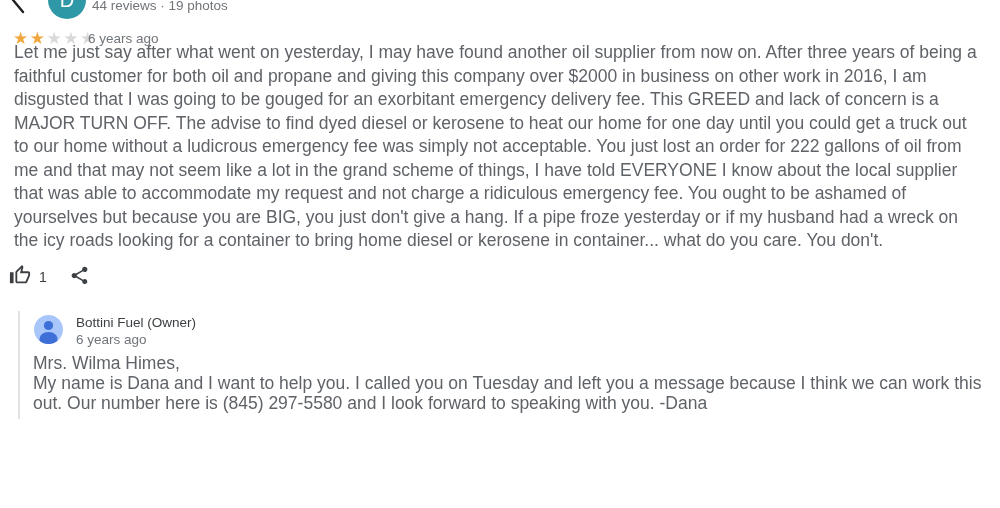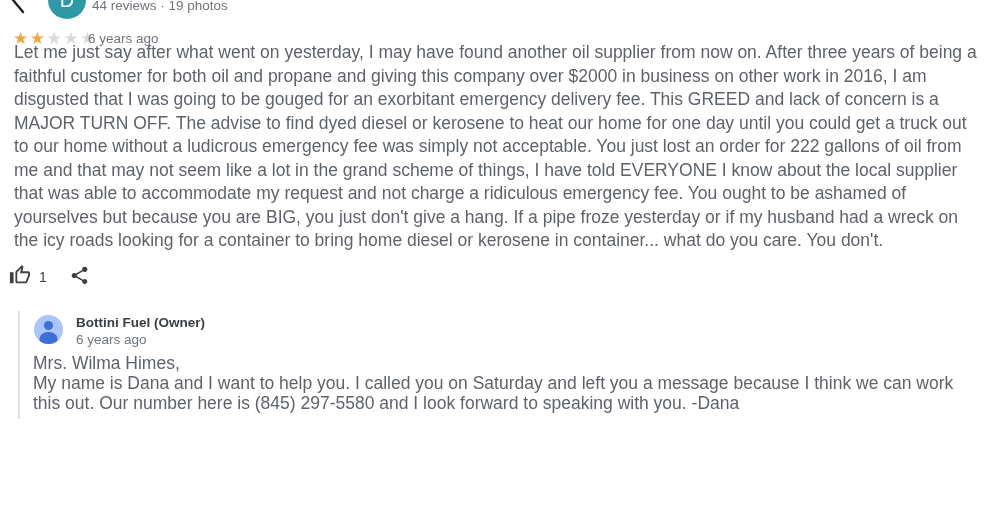--- a/index.html
+++ b/index.html
@@ -34,21 +34,21 @@
   .like-btn{left:9px; top:264px;}
   .share-btn{left:69px; top:265px;}
   .like-count{font-size:14px; color:var(--icon);}
   .action-icon{display:block;}
   
   .response-rule{position:absolute; left:18px; top:311px; width:2px; height:108px; background:#e1e1e1;}
   .owner-avatar{
     position:absolute; left:34px; top:315px; width:29px; height:29px; border-radius:50%;
     background:var(--owner-avatar-bg); overflow:hidden;
   }
-  .owner-name{position:absolute; left:76px; top:315px; font-size:13.5px; font-weight:bold; color:var(--name-text);}
+  .owner-name{position:absolute; left:76px; top:315px; font-size:13.5px; font-weight:normal; color:var(--name-text);}
   .owner-age{position:absolute; left:76px; top:332px; font-size:13.5px; color:var(--secondary-text);}
   .response-text{
     position:absolute; left:33px; top:353px; width:950px;
     font-size:17.5px; line-height:20px; color:var(--body-text); white-space:pre-line;
   }
 </style>
 </head>
 <body>
 
 <div class="page">
@@ -98,15 +98,15 @@
       <svg width="29" height="29" viewBox="0 0 29 29">
         <circle cx="14.5" cy="10.5" r="4.6" fill="#3e6fd8"></circle>
         <path d="M14.5 17 C9 17 5.5 20.4 5.5 24.5 L5.5 29 L23.5 29 L23.5 24.5 C23.5 20.4 20 17 14.5 17 Z" fill="#3e6fd8"></path>
       </svg>
     </span>
   </div>
 
   <div class="owner-name">Bottini Fuel (Owner)</div>
   <div class="owner-age">6 years ago</div>
   <div class="response-text">Mrs. Wilma Himes,
-My name is Dana and I want to help you. I called you on Saturday and left you a message because I think we can work this out. Our number here is (845) 297-5580 and I look forward to speaking with you. -Dana</div>
+My name is Dana and I want to help you. I called you on Tuesday and left you a message because I think we can work this out. Our number here is (845) 297-5580 and I look forward to speaking with you. -Dana</div>
 
 </div>
 
 </body></html>

